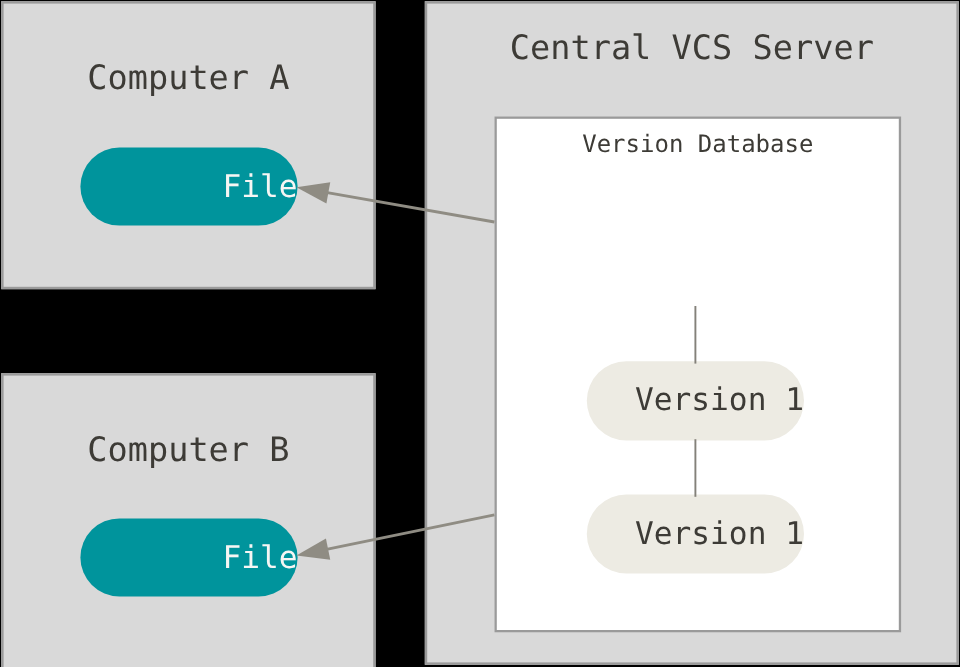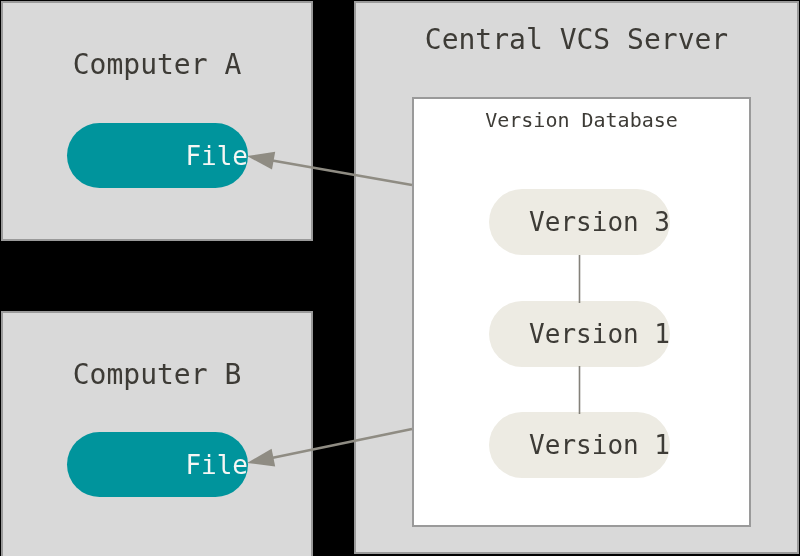--- a/index.html
+++ b/index.html
@@ -103,23 +103,20 @@
       <span>File</span>
     </div>
   </div>
 
   <div class="box box-server">
     <div class="title server-title">Central VCS Server</div>
 
     <div class="panel panel-vdb">
       <div class="title vdb-title">Version Database</div>
 
-      <div class="pill version-pill version-pill-3">
-        <span>Version 3</span>
-      </div>
       <div class="pill version-pill version-pill-2">
         <span>Version 1</span>
       </div>
       <div class="pill version-pill version-pill-1">
         <span>Version 1</span>
       </div>
     </div>
   </div>
 
   <svg class="overlay" width="800" height="556" viewBox="0 0 800 556" xmlns="http://www.w3.org/2000/svg">

